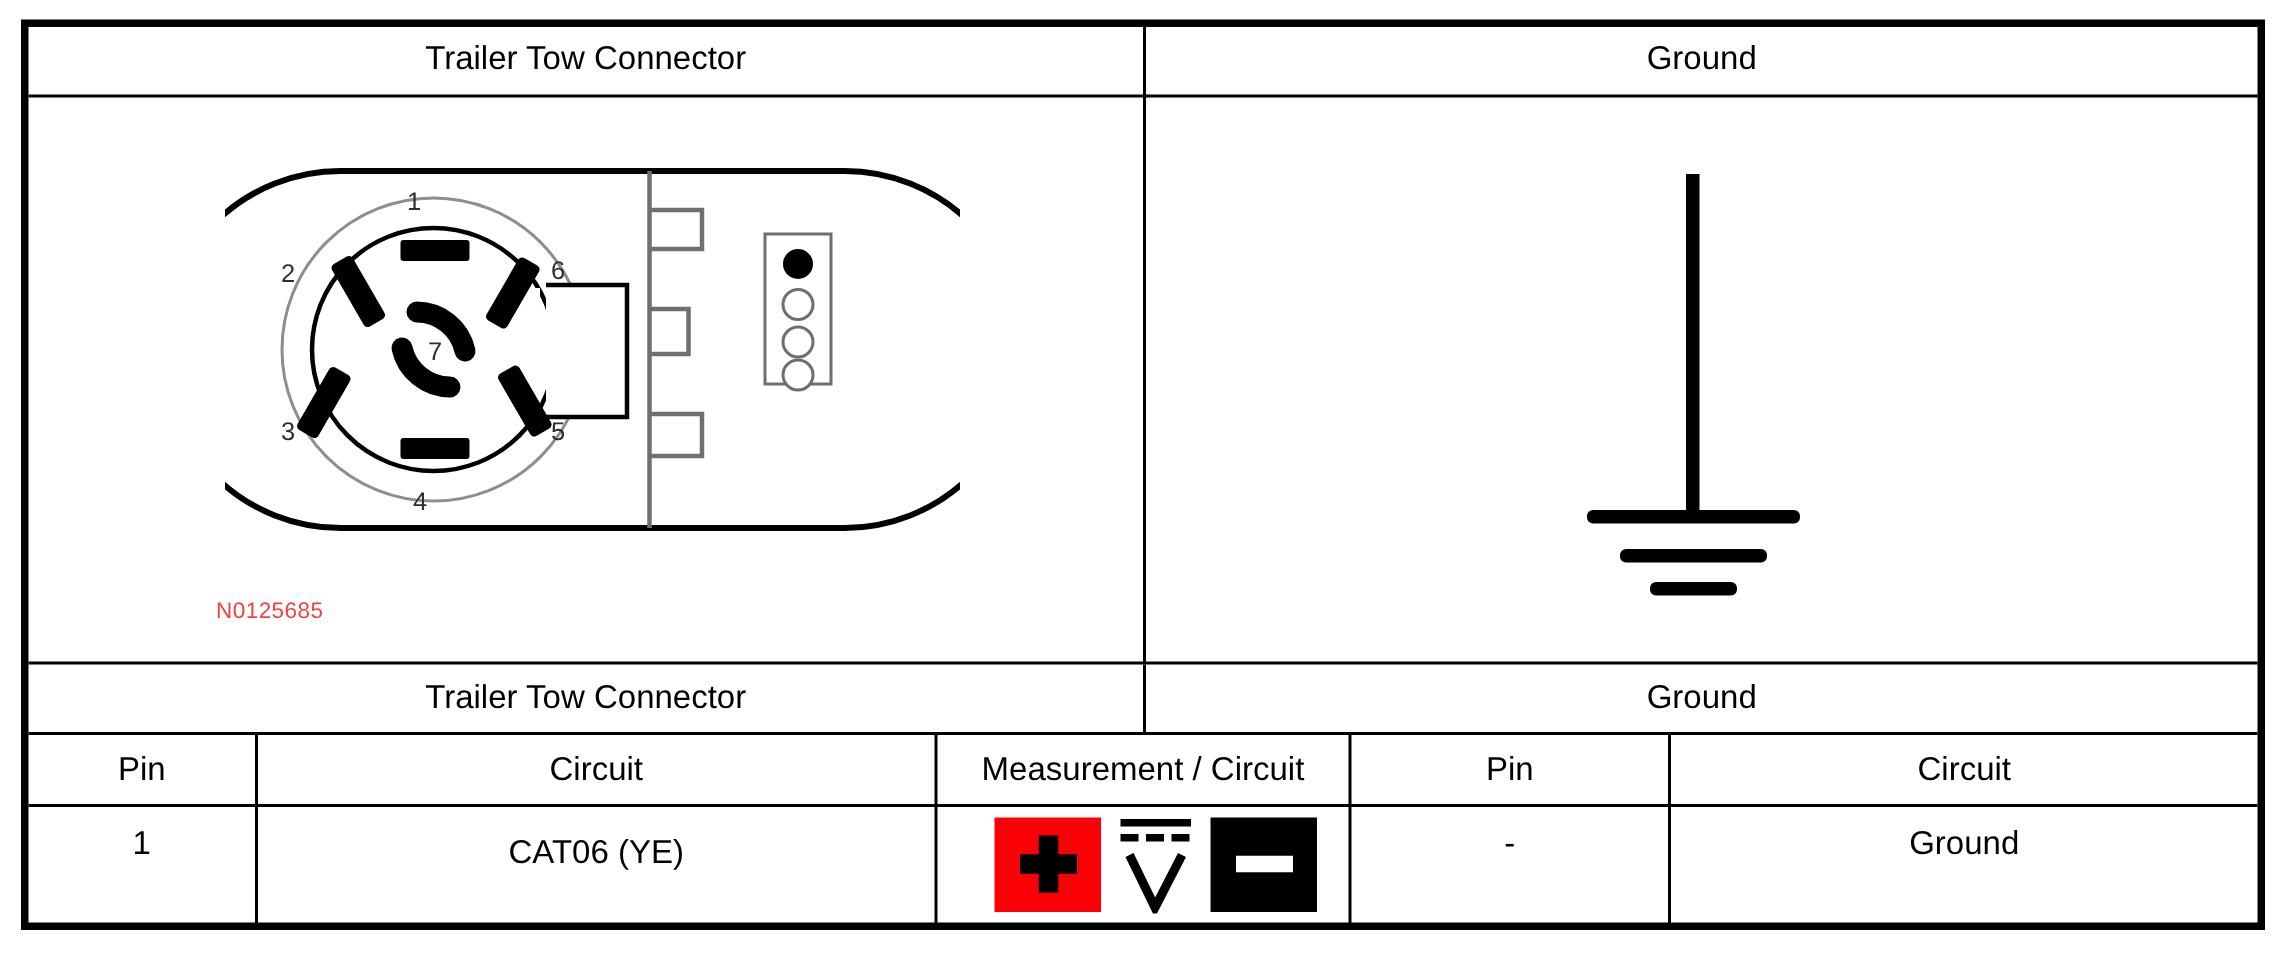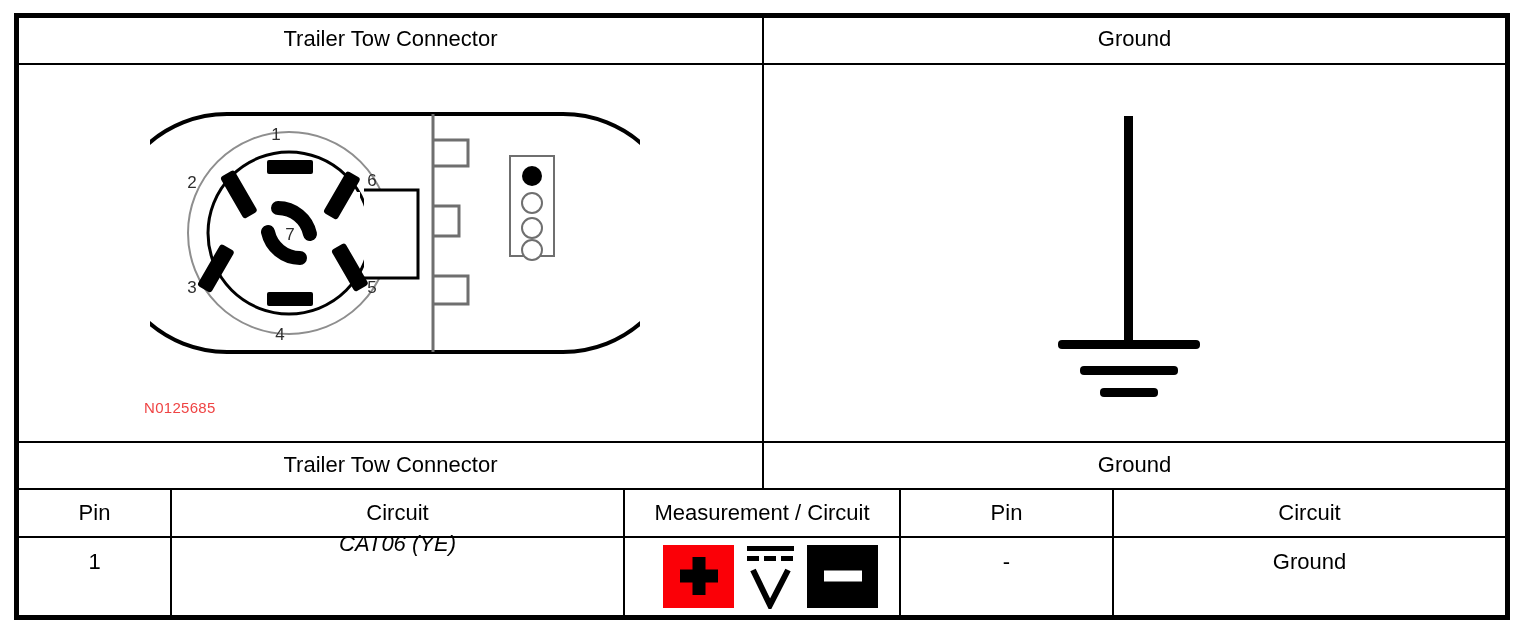--- a/index.html
+++ b/index.html
@@ -235,21 +235,21 @@
   <div class="cell-text" style="left:19px; top:443px; width:743px; height:45px;">Trailer Tow Connector</div>
   <div class="cell-text" style="left:764px; top:443px; width:741px; height:45px;">Ground</div>
 
   <div class="cell-text" style="left:19px; top:490px; width:151px; height:46px;">Pin</div>
   <div class="cell-text" style="left:172px; top:490px; width:451px; height:46px;">Circuit</div>
   <div class="cell-text" style="left:625px; top:490px; width:274px; height:46px;">Measurement / Circuit</div>
   <div class="cell-text" style="left:901px; top:490px; width:211px; height:46px;">Pin</div>
   <div class="cell-text" style="left:1114px; top:490px; width:391px; height:46px;">Circuit</div>
 
   <div class="cell-text" style="left:19px; top:538px; width:151px; height:48px;">1</div>
-  <div class="cell-text" style="left:172px; top:520px; width:451px; height:48px;font-style:italic;">CAT06 (YE)</div>
+  <div class="cell-text" style="left:172px; top:544px; width:451px; height:48px;">CAT06 (YE)</div>
   <div class="cell-text" style="left:901px; top:538px; width:211px; height:48px;">-</div>
   <div class="cell-text" style="left:1114px; top:538px; width:391px; height:48px;">Ground</div>
 
   <div id="measurement-icons">
 
     <div class="icon-plus-box">
       <span class="bar-h"></span>
       <span class="bar-v"></span>
     </div>
 

